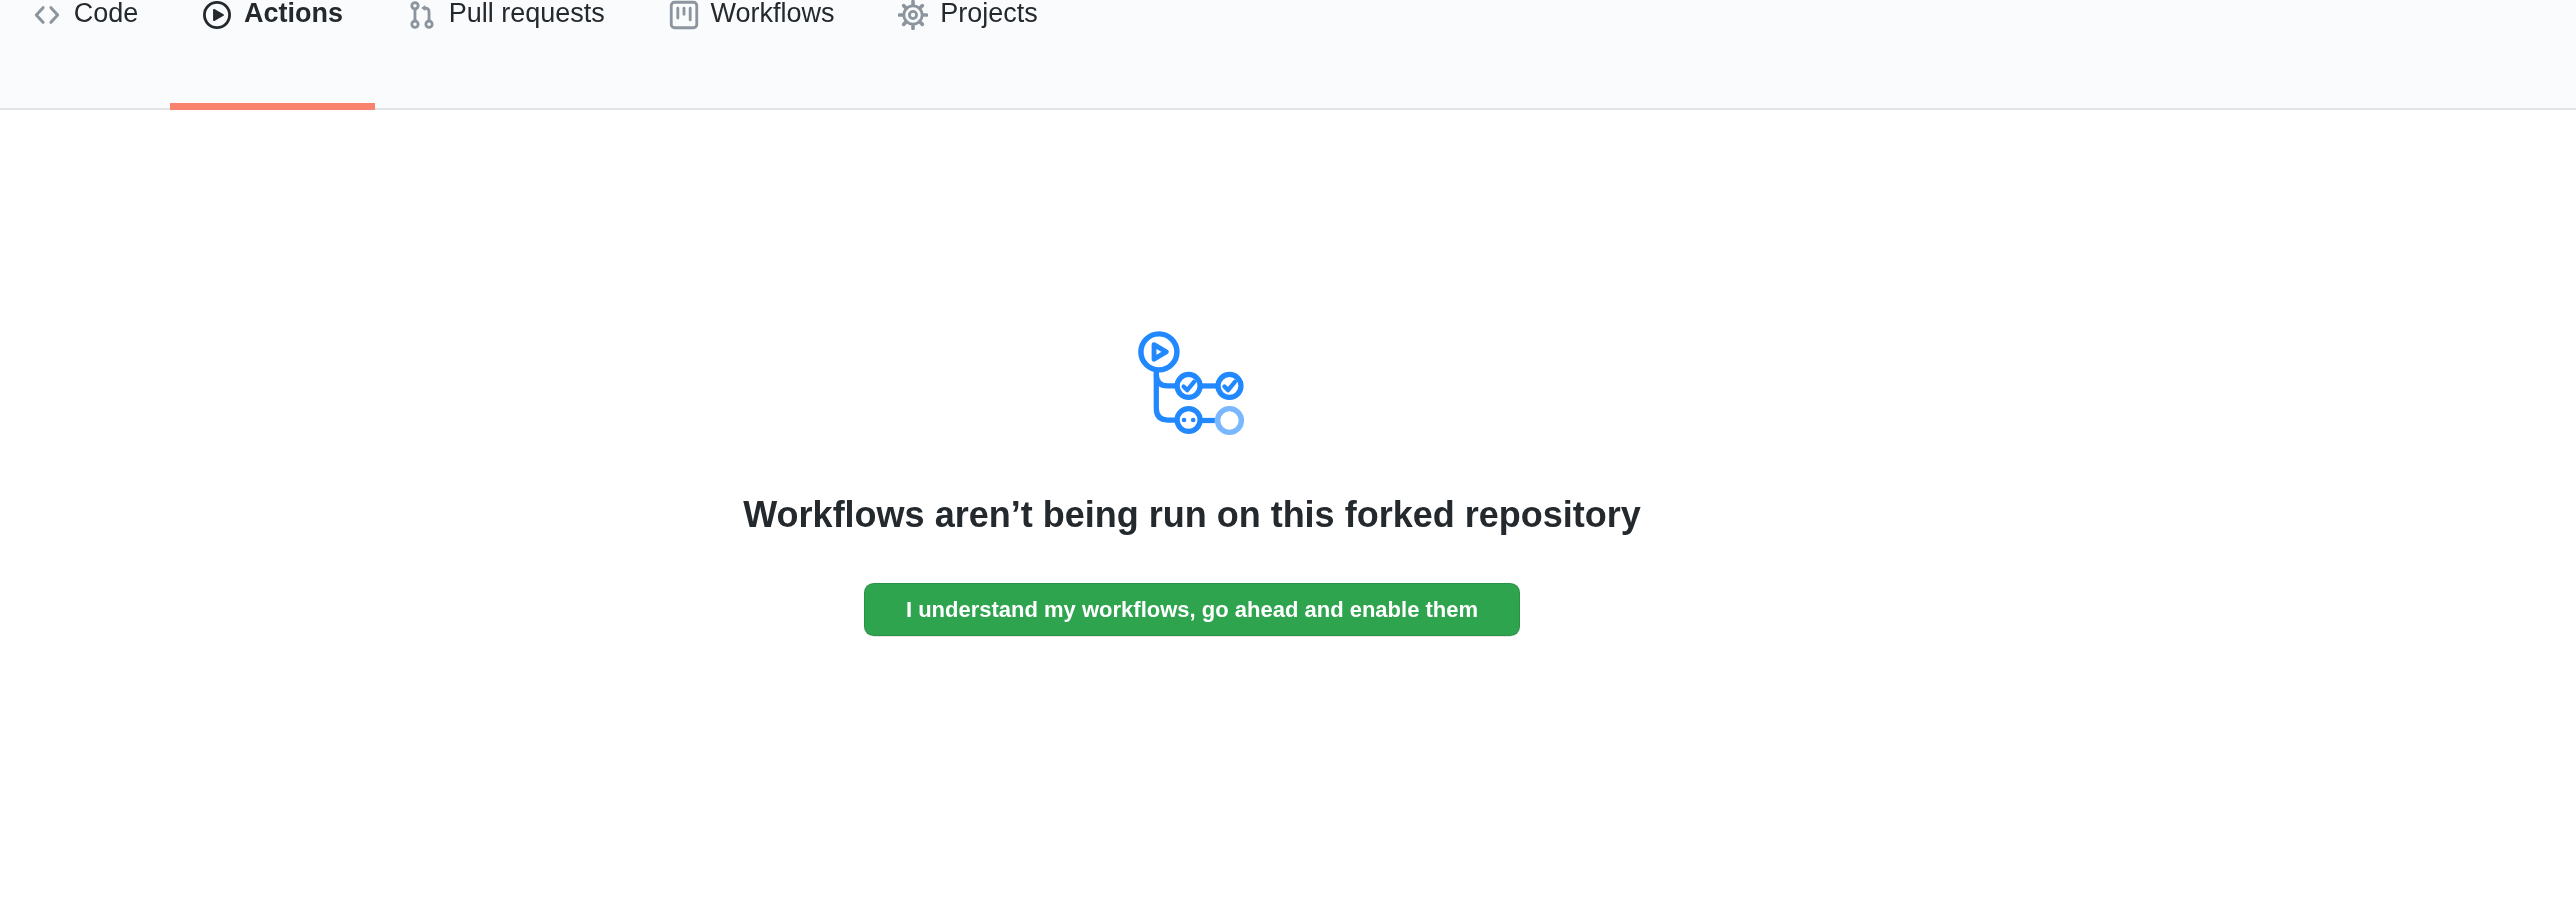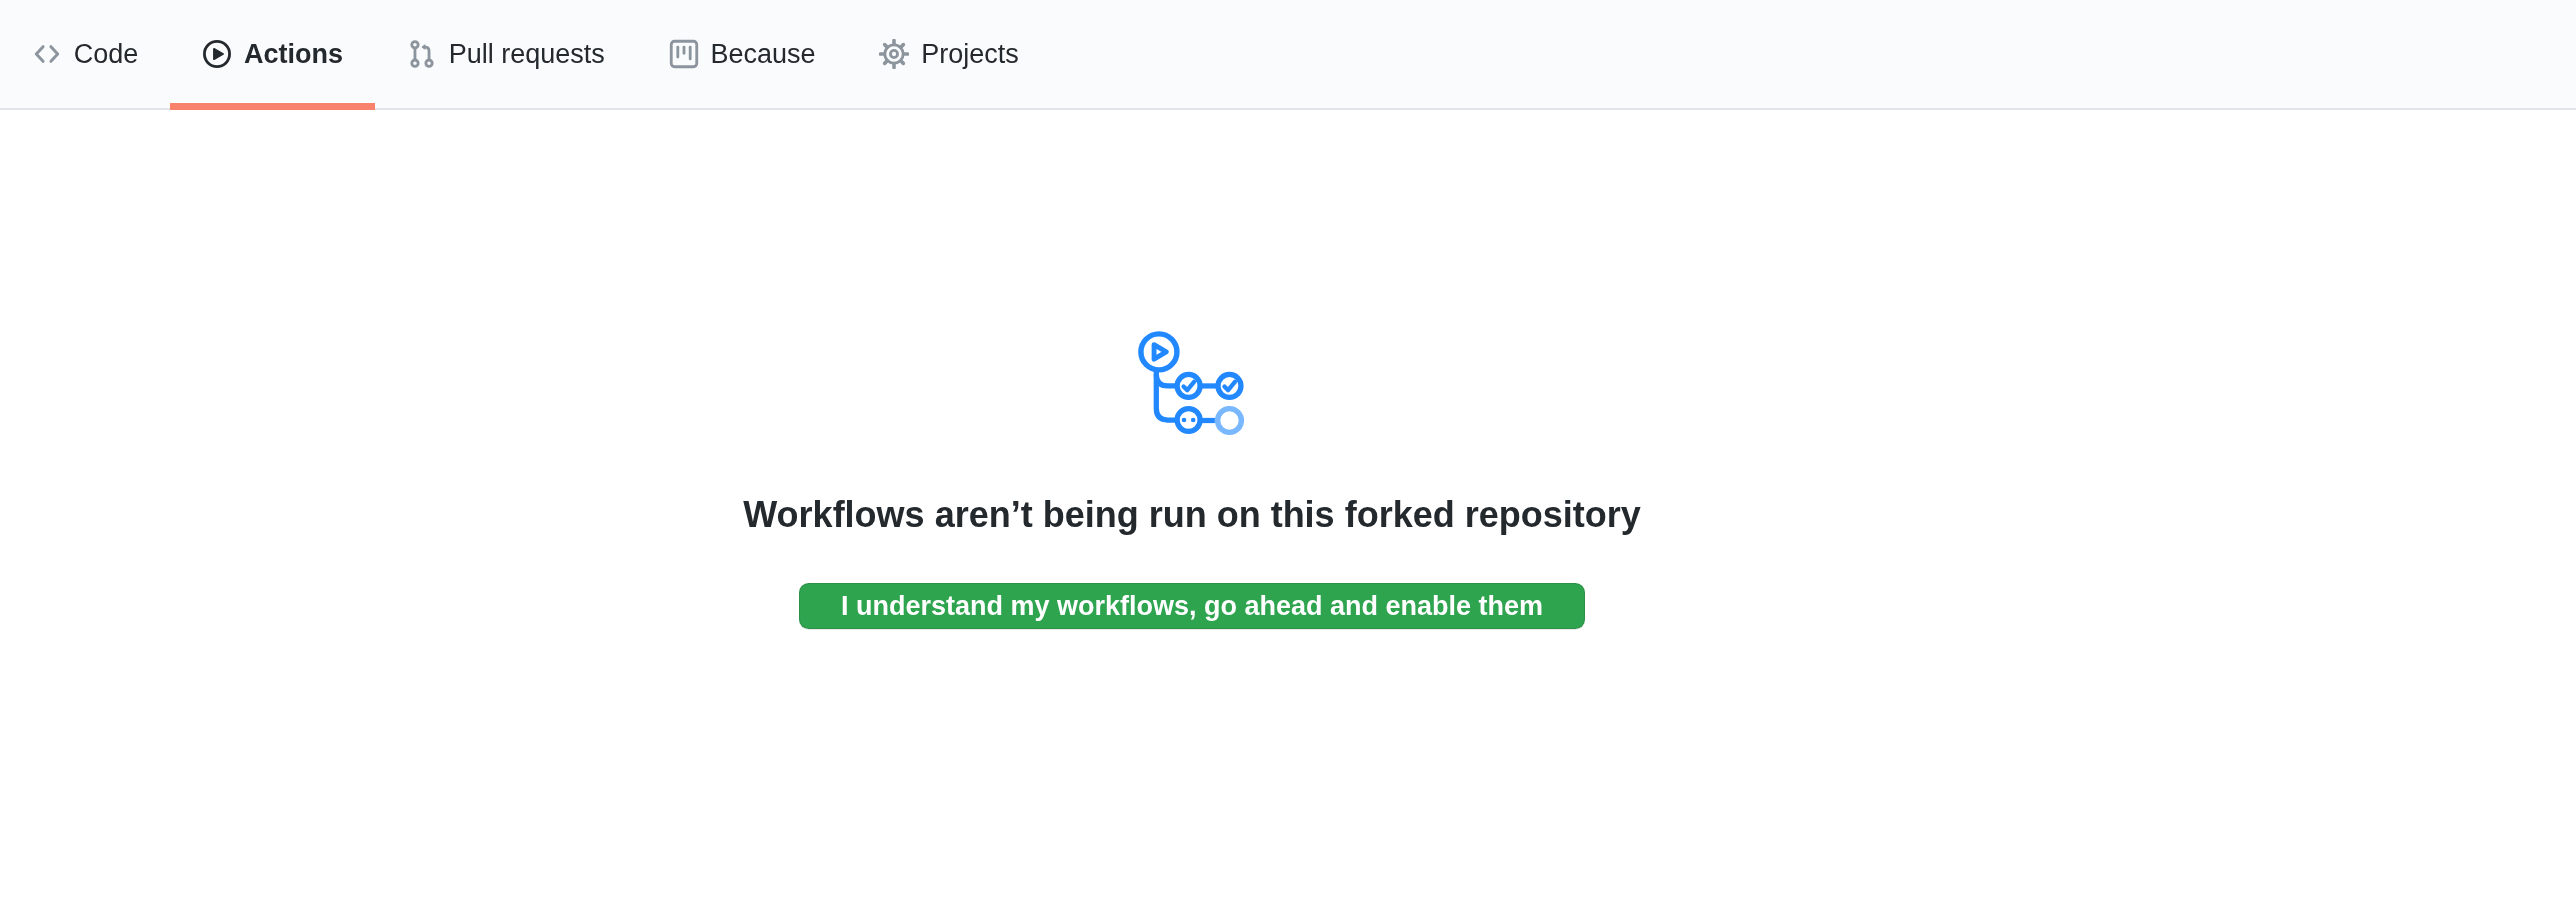--- a/index.html
+++ b/index.html
@@ -19,21 +19,21 @@
   }
   
   .repo-nav{
     height:110px;
     background:#fafbfc;
     border-bottom:2px solid #e1e4e8;
     display:flex;
     align-items:stretch;
   }
   .tab{
-    display:flex;align-items:center;
+    display:flex;
     gap:11.7px;
     padding:0 32px;
     font-size:27px;
     line-height:1;
     color:#24292e;
     cursor:pointer;
     position:relative;
     white-space:nowrap;
   }
   .tab .oct{
@@ -68,24 +68,24 @@
   }
   .bs-desc{
     max-width:1593px;
     margin:18.6px auto 0;
     font-size:26px;
     line-height:41px;
     color:#586069;
   }
   .bs-button{
     margin-top:46px;
-    height:46px;
+    height:53px;
     padding:0 41px;
     font-family:inherit;
-    font-size:27px;
+    font-size:22px;
     font-weight:700;
     color:#ffffff;
     background:var(--btn-green);
     border:1px solid rgba(27,31,35,.15);
     border-radius:9.8px;
     cursor:pointer;
     box-shadow:0 1px 0 rgba(27,31,35,.1);
   }
   .bs-link-row{margin-top:38px;}
   .bs-link{
@@ -128,21 +128,21 @@
     <span>Pull requests</span>
   </a>
 
   <a class="tab">
     <svg class="oct" viewBox="0 0 16 16" fill="none" stroke="currentColor" stroke-width="1.5" stroke-linecap="round">
       <rect x="1.2" y="1.2" width="13.6" height="13.6" rx="1.7"></rect>
       <path d="M4.7 4.4 L4.7 9.6"></path>
       <path d="M8 4.4 L8 7.6"></path>
       <path d="M11.3 4.4 L11.3 10.6"></path>
     </svg>
-    <span>Because</span>
+    <span>Workflows</span>
   </a>
 
   <a class="tab">
     <svg class="oct" viewBox="0 0 16 16" fill="none" stroke="currentColor" stroke-width="1.5" stroke-linecap="round">
       <circle cx="8" cy="8" r="4.9"></circle>
       <circle cx="8" cy="8" r="1.9"></circle>
       <g stroke-width="1.9">
         <path d="M13.2 8 L15.2 8"></path>
         <path d="M11.6 11.6 L13 13"></path>
         <path d="M8 13.2 L8 15.2"></path>

